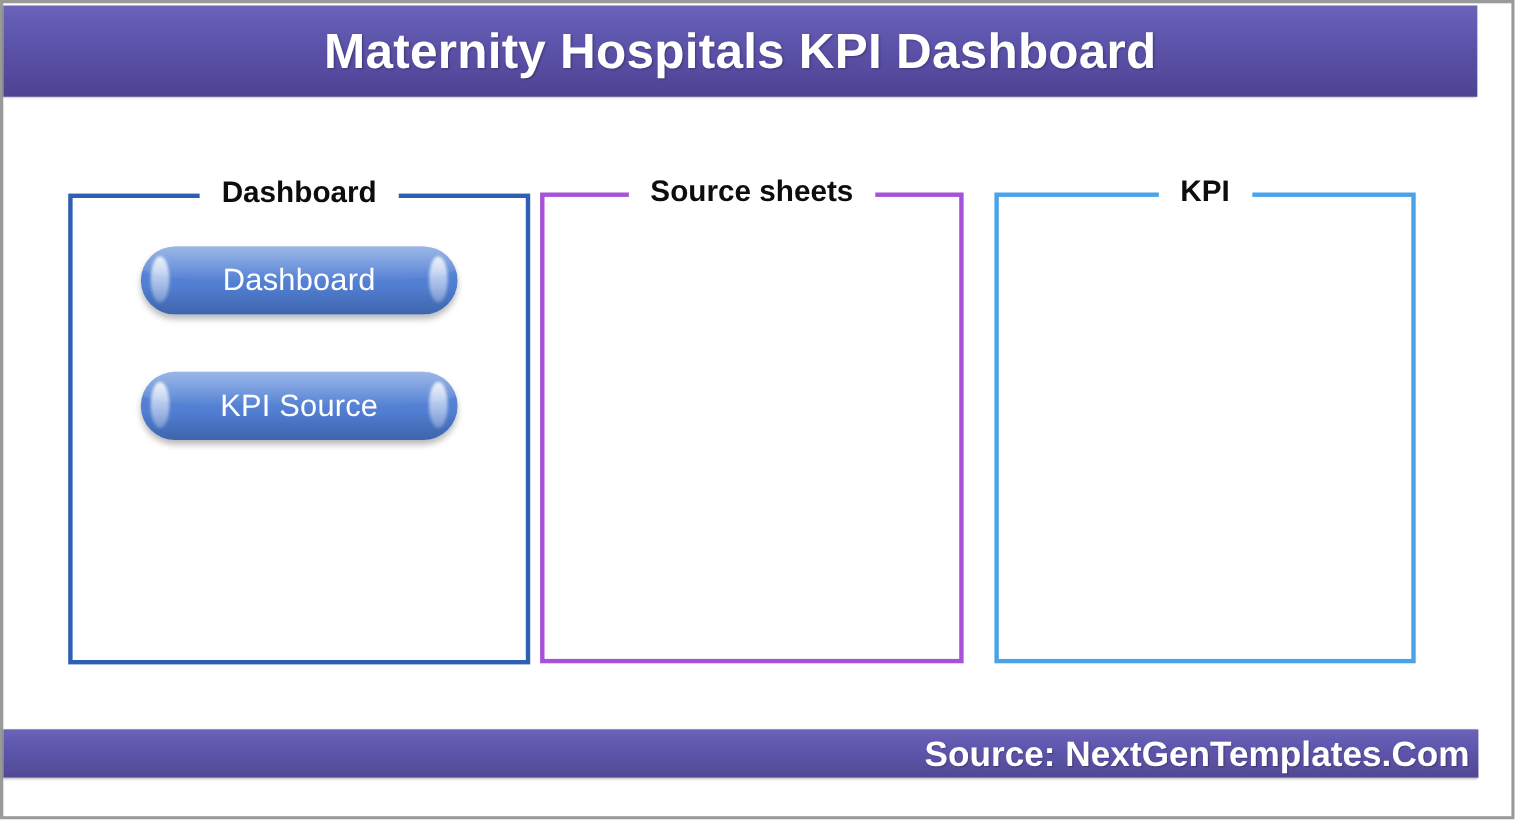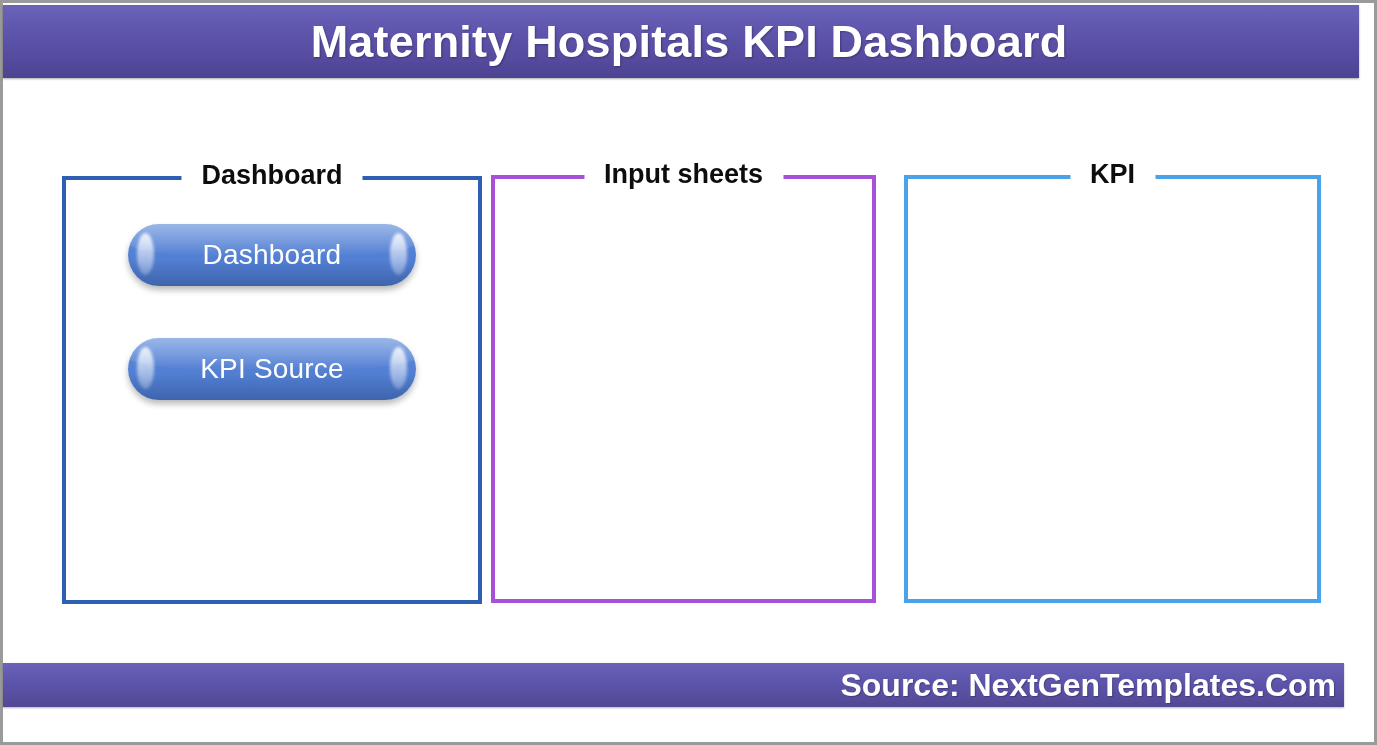--- a/index.html
+++ b/index.html
@@ -23,27 +23,26 @@
     box-sizing: border-box;
     border: 3px solid #9a9a9a;
   }
 
   
   .header-band {
     position: absolute;
     left: 0px;
     top: 2px;
     width: 1340px;
-    height: 73px;
+    height: 83px;
     background: linear-gradient(to bottom, #6a63b8 0%, #5e56ad 35%, #544a9e 75%, #4c4391 100%);
     box-shadow: 0 1px 2px rgba(0,0,0,0.35);
     display: flex;
     align-items: center;
     justify-content: center;
-    padding-left: 16px;
   }
   .header-title {
     color: #ffffff;
     font-size: 45px;
     font-weight: bold;
     letter-spacing: 0.2px;
     text-shadow: 1px 1px 2px rgba(0,0,0,0.30);
     white-space: nowrap;
   }
 
@@ -202,24 +201,24 @@
       <div class="pill">
         <span class="gloss-l"></span>
         <span class="gloss-r"></span>
         <span class="pill-label">KPI Source</span>
       </div>
     </div>
   </div>
 
   <div class="group theme-input" style="left:488px; top:172px; width:385px; height:428px;">
     <div class="group-frame"></div>
-    <div class="group-label">Input sheets</div>
-  </div>
-
-  <div class="group theme-kpi" style="left:901px; top:172px; width:417px; height:428px;">
+    <div class="group-label">Source sheets</div>
+  </div>
+
+  <div class="group theme-kpi" style="left:901px; top:172px; width:383px; height:428px;">
     <div class="group-frame"></div>
     <div class="group-label">KPI</div>
   </div>
 
   <div class="footer-band">
     <div class="footer-text">Source: NextGenTemplates.Com</div>
   </div>
 
 </div>
 

